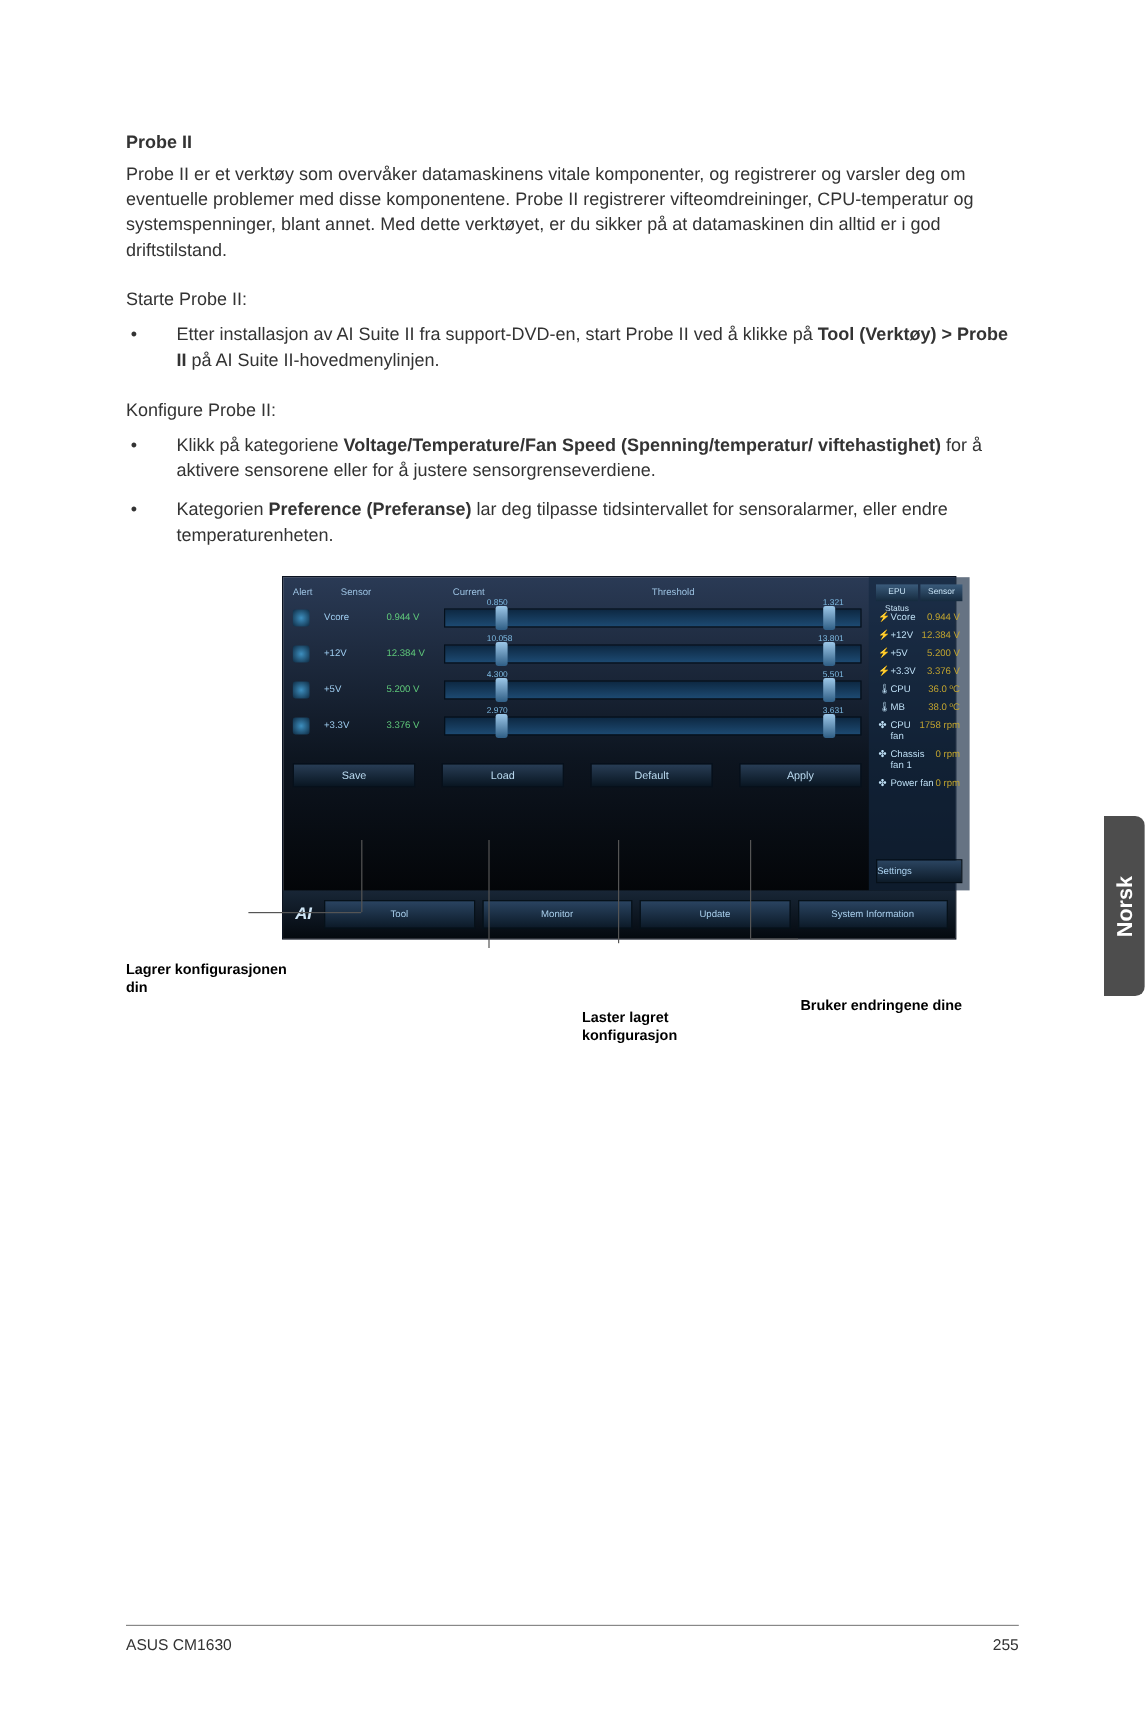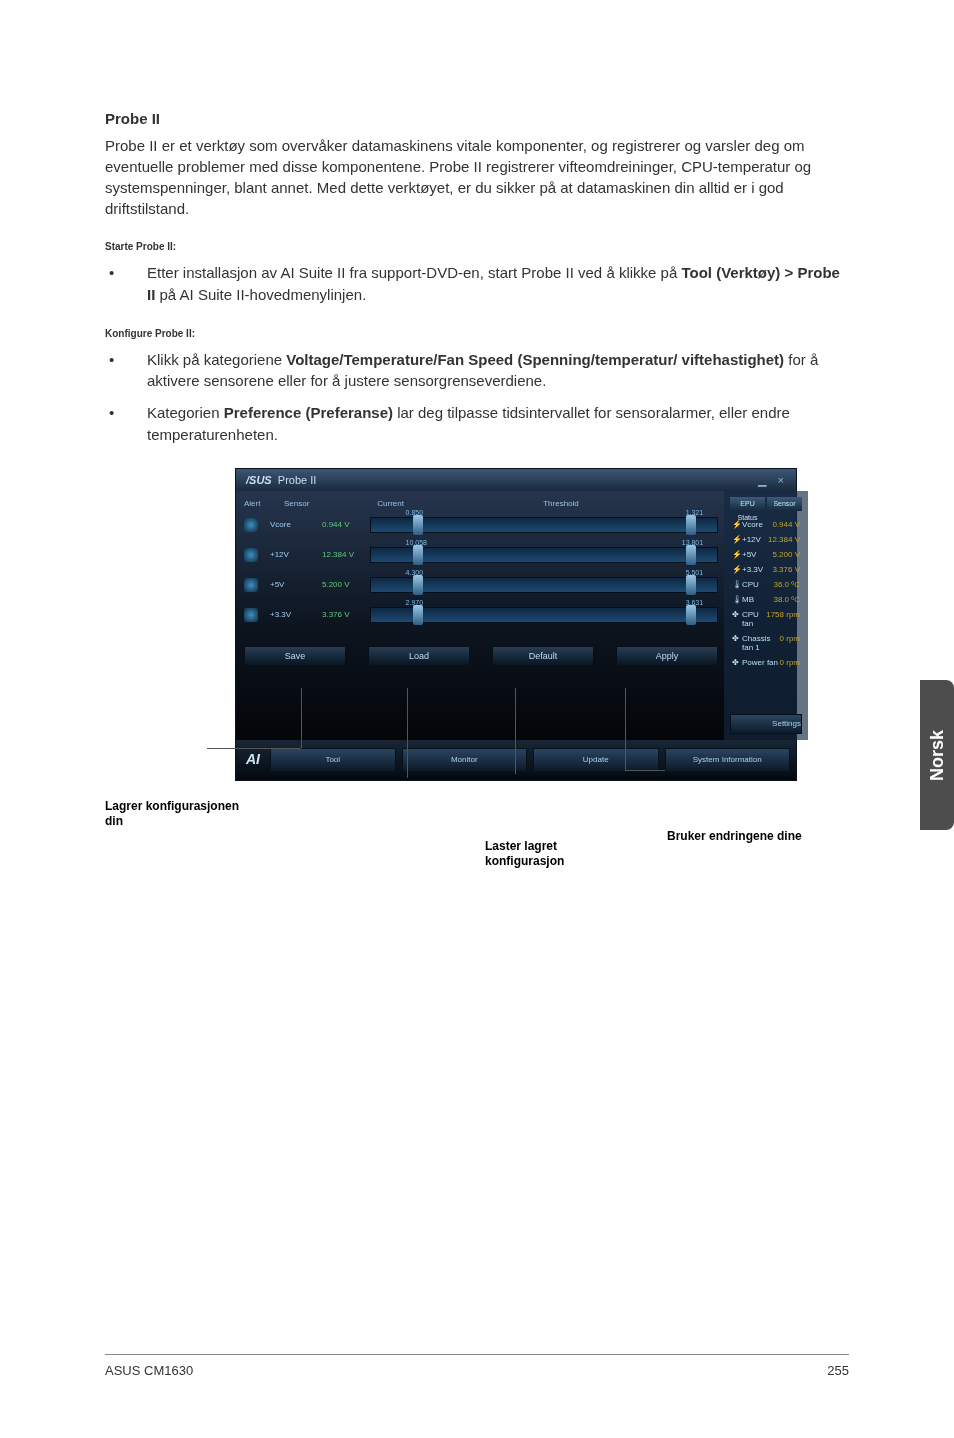--- a/index.html
+++ b/index.html
@@ -21,22 +21,22 @@
     margin: 0 0 8px 0;
     color: #333;
   }
   p.body {
     font-size: 15px;
     line-height: 1.4;
     margin: 0 0 22px 0;
     color: #333;
   }
   .subhead {
-    font-size: 10px;
-    font-weight: bold;
+    font-size: 15px;
+    font-weight: normal;
     margin: 16px 0 10px 0;
   }
   ul.bullets {
     list-style: none;
     padding: 0;
     margin: 0 0 22px 0;
   }
   ul.bullets > li {
     display: flex;
     font-size: 15px;
@@ -174,21 +174,21 @@
     background:linear-gradient(180deg,#3a5b7b,#152a3e);color:#c7e2f5;
   }
   .rstat{
     display:flex;justify-content:space-between;font-size:8px;
     padding:3px 2px;color:#bedff5;
   }
   .rstat .ic{width:10px;}
   .rstat .nm{flex:1;}
   .rstat .vl{color:#c0a32f;}
   .setbtn{
-    margin-top:44px;width:70px;height:18px;line-height:18px;text-align:right;
+    margin-top:56px;width:70px;height:18px;line-height:18px;text-align:left;
     font-size:8px;background:linear-gradient(180deg,#2b4561,#0d1b29);
     border:1px solid #061019;color:#a9cfec;
   }
 
   
   .callouts{
     position:relative;
     margin-top:18px;
     height:120px;
     font-size:12px;
@@ -254,30 +254,20 @@
     <li>
       <span class="dot">•</span>
       <span class="txt">
         <span>Kategorien </span><b>Preference (Preferanse)</b><span> lar deg tilpasse tidsintervallet for sensoralarmer, eller endre temperaturenheten.</span>
       </span>
     </li>
   </ul>
 
   <div class="shot-wrap">
     <div class="shot">
-      <div class="shot-title">
-        <span>
-          <b style="font-style:italic;">/SUS</b>
-          &nbsp;<span>Probe II</span>
-        </span>
-        <span class="icons">
-          <span>▁</span>
-          <span>×</span>
-        </span>
-      </div>
       <div class="shot-body">
         <div class="left-col">
           <div class="headrow">
             <span>Alert</span>
             <span>Sensor</span>
             <span>Current</span>
             <span>Threshold</span>
           </div>
 
           <div class="srow">

